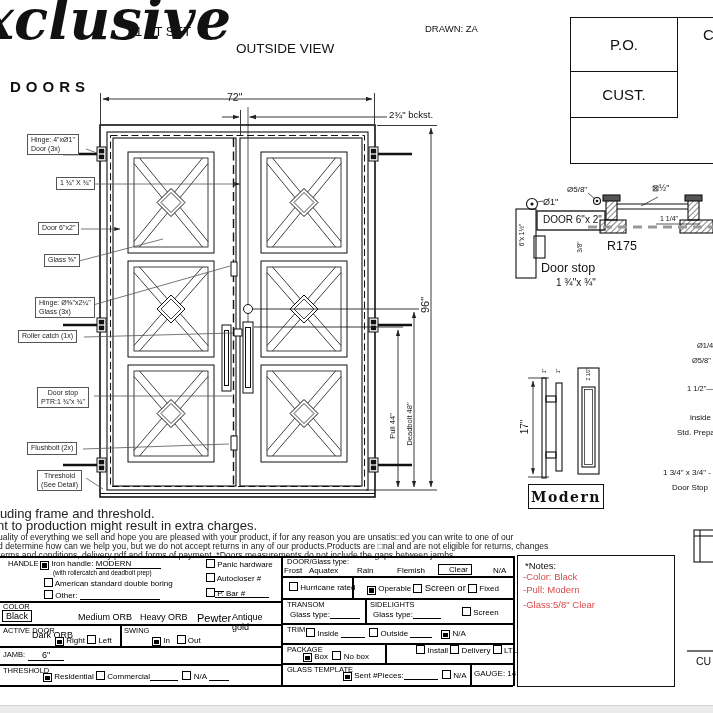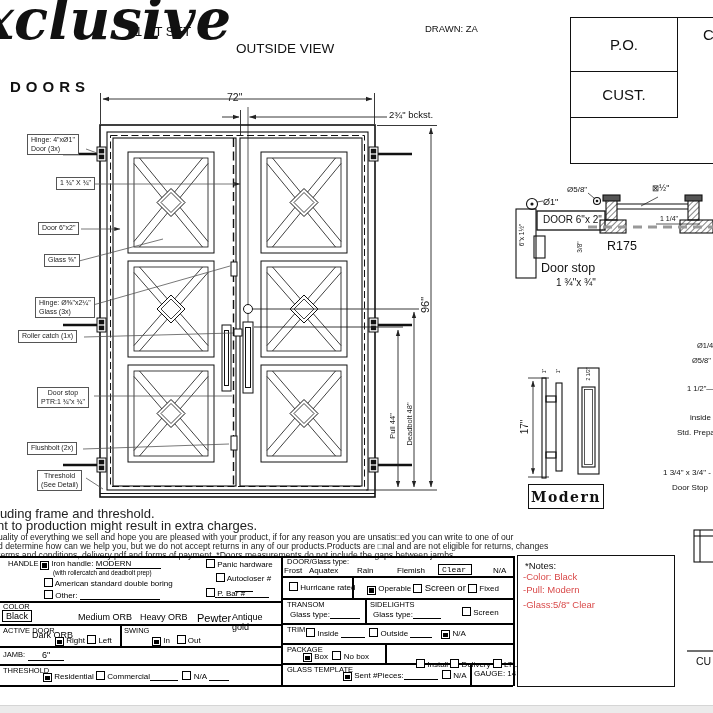--- a/index.html
+++ b/index.html
@@ -321,21 +321,21 @@
     </div>
     <div class="abs" style="left:44px;top:33px;">
       <span class="cb"></span>
       <span>Other:</span>
       <span class="bl" style="width:80px;"></span>
     </div>
     <div class="abs" style="left:206px;top:2px;">
       <span class="cb"></span>
       <span>Panic hardware</span>
     </div>
-    <div class="abs" style="left:206px;top:16px;text-align:center;">
+    <div class="abs" style="left:206px;top:16px;">
       <span class="cb"></span>
       <span>Autocloser #</span>
       <span class="bl" style="width:18px;"></span>
     </div>
     <div class="abs" style="left:206px;top:31px;text-decoration:underline;">
       <span class="cb"></span>
       <span>P. Bar #</span>
       <span class="bl" style="width:22px;"></span>
     </div>
   </div>
@@ -386,21 +386,21 @@
       <span class="bl" style="width:20px;"></span>
     </div>
   </div>
 
   <div class="fsec" style="left:281px;top:557px;width:232px;height:19px;">
     <span class="abs flabel" style="left:6px;top:0;">DOOR/Glass type:</span>
     <span class="abs" style="left:3px;top:9px;font-size:8px;">Frost</span>
     <span class="abs" style="left:28px;top:9px;font-size:8px;">Aquatex</span>
     <span class="abs" style="left:76px;top:9px;font-size:8px;">Rain</span>
     <span class="abs" style="left:116px;top:9px;font-size:8px;">Flemish</span>
-    <span class="abs selbox" style="left:157px;top:7px;font-size:8px;width:26px;text-align:left;font-family:Liberation Mono, monospace;">Clear</span>
+    <span class="abs selbox" style="left:157px;top:7px;font-size:8px;width:26px;text-align:right;">Clear</span>
     <span class="abs" style="left:212px;top:9px;font-size:8px;">N/A</span>
   </div>
 
   <div class="fsec" style="left:281px;top:578px;width:71px;height:19px;">
     <div class="abs nw" style="left:8px;top:4px;">
       <span class="cb"></span>
       <span>Hurricane rated</span>
     </div>
   </div>
   <div class="fsec" style="left:352px;top:578px;width:161px;height:19px;">
@@ -448,21 +448,21 @@
   <div class="fsec" style="left:281px;top:645px;width:104px;height:18px;">
     <span class="abs flabel" style="left:6px;top:0;">PACKAGE</span>
     <div class="abs nw" style="left:22px;top:6px;">
       <span class="cb on"></span>
       <span>Box</span>&nbsp;
       <span class="cb"></span>
       <span>No box</span>
     </div>
   </div>
   <div class="fsec" style="left:385px;top:645px;width:128px;height:18px;">
-    <div class="abs nw" style="left:7px;top:14px;padding-left:24px;">
+    <div class="abs nw" style="left:7px;top:0;padding-left:24px;">
       <span class="cb"></span>
       <span>Install</span>
       <span class="cb"></span>
       <span>Delivery</span>
       <span class="cb"></span>
       <span>LTL</span>
     </div>
   </div>
 
   <div class="fsec" style="left:281px;top:665px;width:189px;height:20px;">

